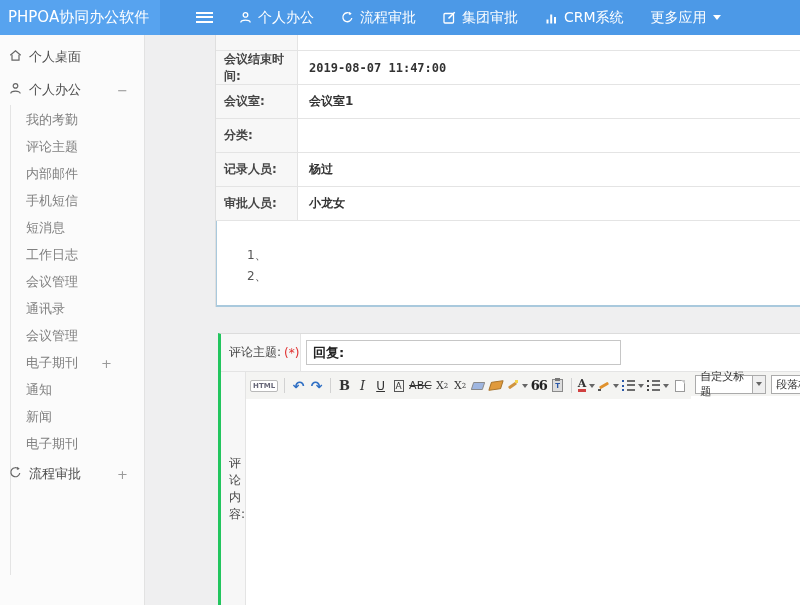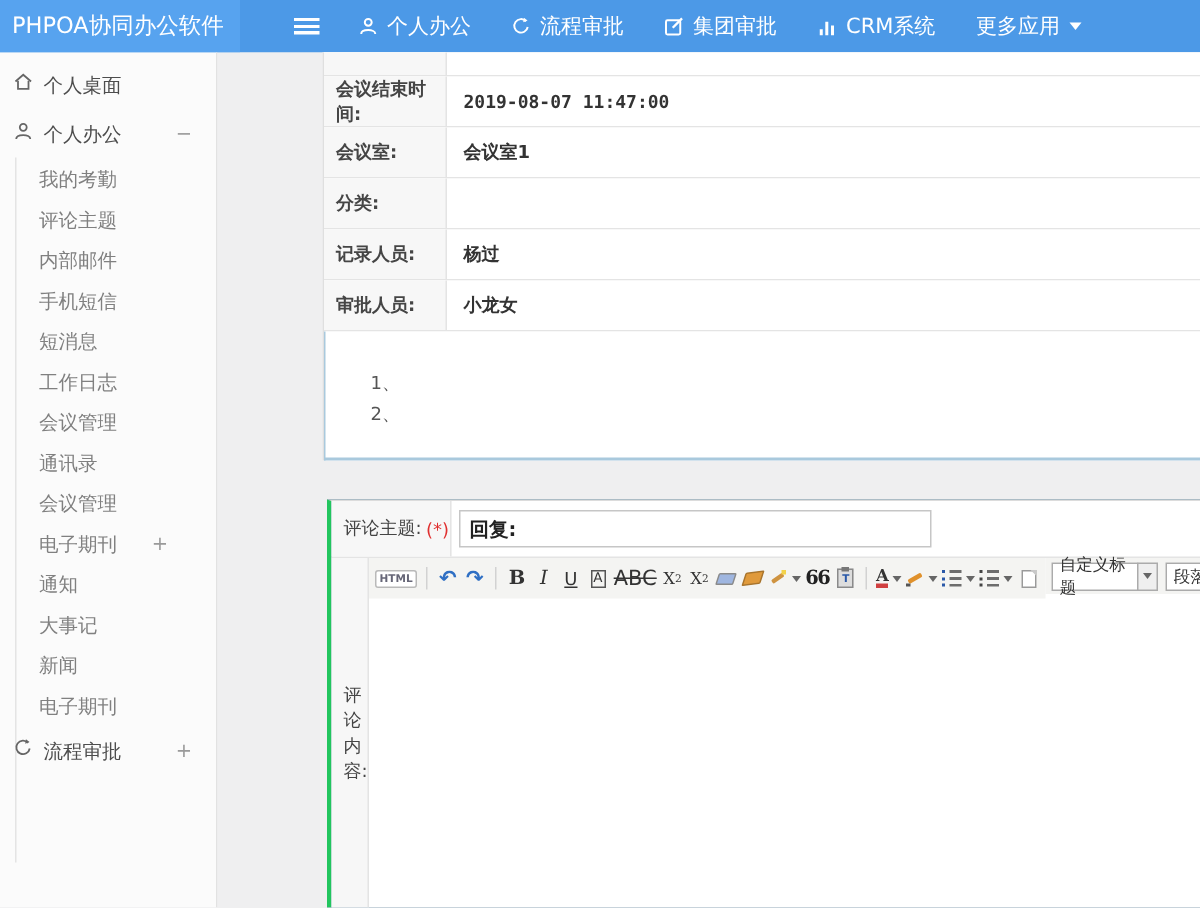--- a/index.html
+++ b/index.html
@@ -67,21 +67,21 @@
   .tbtn { height:18px; min-width:15px; display:flex; align-items:center; justify-content:center;
     font-size:12px; color:#333; cursor:pointer; }
   .sep { width:1px; height:15px; background:#d2d2d2; margin:0 3px; }
   .tlabel { font-size:7px; font-weight:bold; color:#667; border:1px solid #b9b9b9; background:#fff;
     padding:1px 2px; border-radius:2px; }
   .arr { color:#2f6fc4; font-size:14px; font-weight:bold; line-height:14px; }
   .g-bold { font-weight:bold; font-family:"DejaVu Serif","Liberation Serif",serif; font-size:13px; }
   .g-italic { font-style:italic; font-family:"DejaVu Serif",serif; font-size:13px; }
   .g-under { text-decoration:underline; font-size:12px; }
   .g-boxa { border:1px solid #555; font-size:9px; line-height:10px; padding:0 1px; }
-  .g-strike { text-decoration:line-through; font-size:14px; letter-spacing:0; }
+  .g-strike { text-decoration:line-through; font-size:11px; letter-spacing:0; }
   .g-script { font-family:"DejaVu Serif",serif; font-size:11px; }
   .g-script sup,.g-script sub { font-size:7px; }
   .g-quote { font-weight:bold; font-family:"DejaVu Serif",serif; font-size:13px; letter-spacing:-1px; color:#222; }
   .ic-eraser { width:12px; height:8px; background:#9fb6e0; border:1px solid #8a8a8a; transform:skewX(-18deg); border-radius:1px; }
   .ic-brush { width:12px; height:9px; background:#e09a3c; border:1px solid #a8742c; transform:skewX(-25deg) rotate(-8deg); border-radius:1px; }
   .ic-wand { position:relative; width:12px; height:12px; }
   .ic-wand::before { content:""; position:absolute; left:1px; top:4px; width:9px; height:3px;
     background:#cf9340; transform:rotate(-35deg); border-radius:1px; }
   .ic-wand::after { content:""; position:absolute; right:1px; top:0; width:3px; height:3px; background:#f3d34a; }
   .ic-paste { position:relative; width:11px; height:13px; background:#ddd; border:1px solid #8a8a8a; }
@@ -239,23 +239,20 @@
         <span>会议管理</span>
       </div>
     <div class="sbitem sb2">
       <span>电子期刊</span>
       <span class="toggle far">+</span>
     </div>
     <div class="sbitem sb2">
         <span>通知</span>
       </div>
     <div class="sbitem sb2">
-        <span>大事记</span>
-      </div>
-    <div class="sbitem sb2">
         <span>新闻</span>
       </div>
     <div class="sbitem sb2">
         <span>电子期刊</span>
       </div>
 
     <div class="sbitem sb1">
       <span><svg width="13" height="13" viewBox="0 0 13 13" fill="none" stroke="#666" stroke-width="1.2">
             <path d="M10.8 7a4.5 4.5 0 1 1-1.1-3.8"></path>
             <path d="M8.3 0.8l2.4 1.9-2.9 1.2z" fill="#666" stroke="none"></path>

